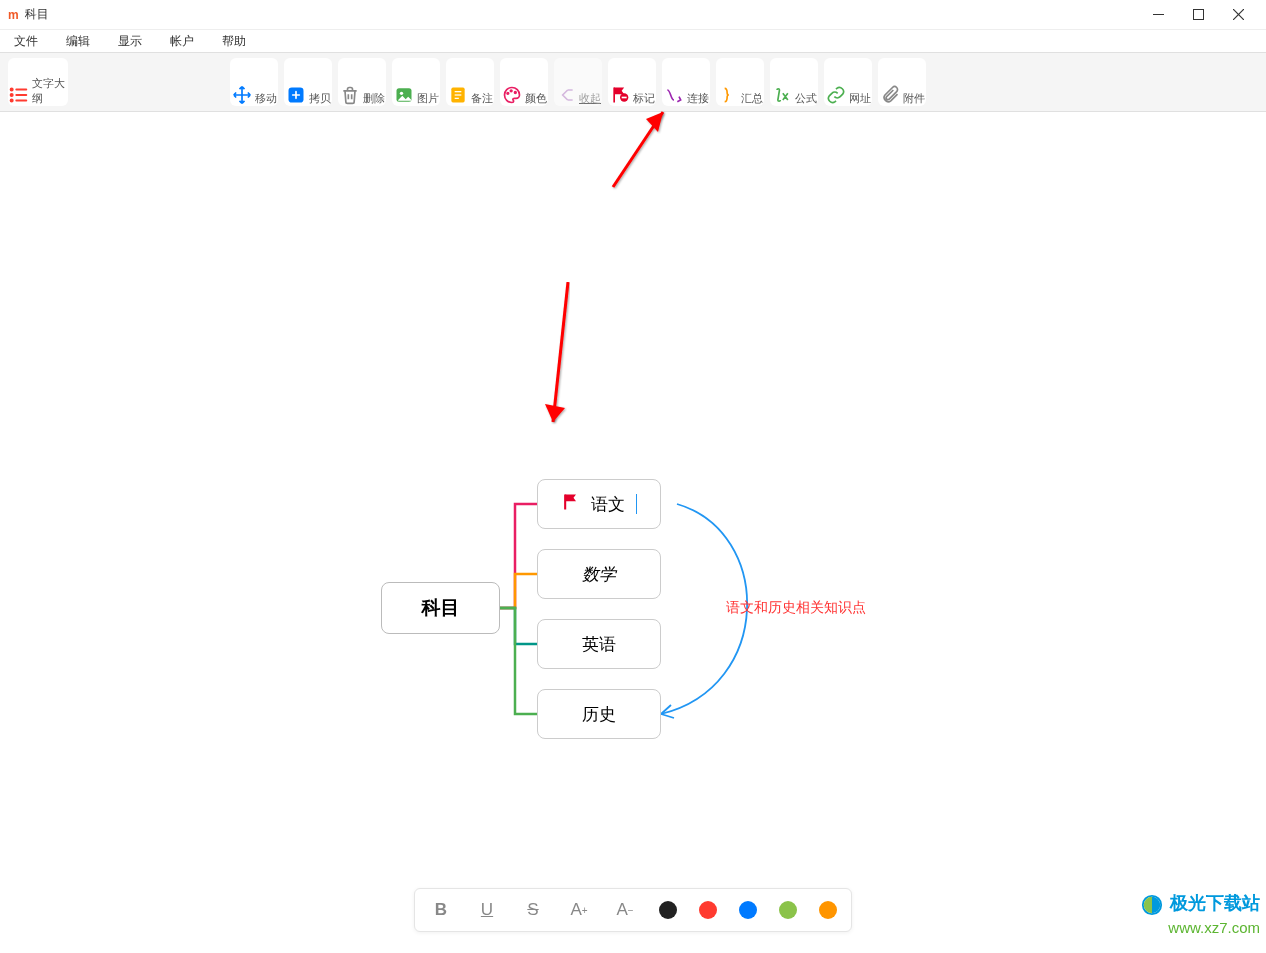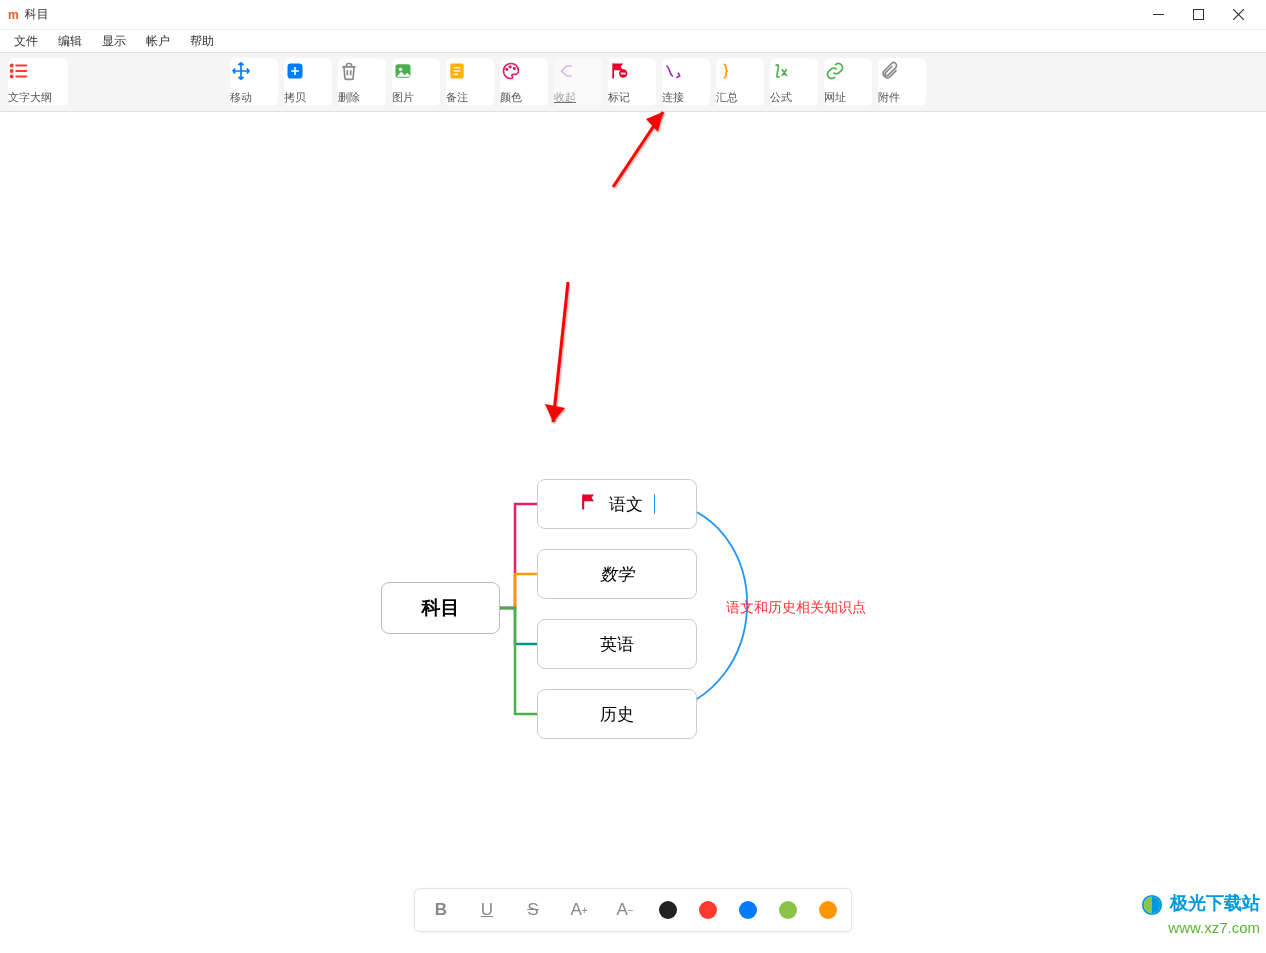--- a/index.html
+++ b/index.html
@@ -7,37 +7,37 @@
 
 
 .titlebar { height: 30px; display: flex; align-items: center; padding: 0 8px; background: #fff; border-bottom: 1px solid #eee; }
 .titlebar .app-icon { color: #f05a28; font-size: 12px; font-weight: bold; margin-right: 6px; }
 .titlebar .title { font-size: 12px; color: #333; }
 .titlebar .win-controls { margin-left: auto; display: flex; gap: 0; }
 .titlebar .win-btn { width: 40px; height: 30px; display: flex; align-items: center; justify-content: center; cursor: pointer; font-size: 14px; }
 .titlebar .win-btn svg { width: 11px; height: 11px; }
 
 
-.menubar { height: 22px; display: flex; align-items: center; padding: 0 6px; gap: 4px; font-size: 12px; background:#fff;}
+.menubar { height: 22px; display: flex; align-items: center; padding: 0 6px; gap: 12px; font-size: 12px; background:#fff;}
 .menubar .menu-item { padding: 2px 8px; cursor: pointer; color: #333; }
 
 
 .toolbar { height: 60px; background: #f5f5f5; border-top: 1px solid #e0e0e0; border-bottom: 1px solid #e0e0e0; display: flex; align-items: center; padding: 0 8px; gap: 6px; }
 .toolbar-group { display: flex; gap: 6px; }
 .toolbar-spacer { flex: 1; }
-.tb-btn { width: 48px; height: 48px; background: #fff; border-radius: 6px; display: flex; flex-direction: column; align-items: flex-start; justify-content: center; cursor: pointer; gap: 8px; }
+.tb-btn { width: 48px; height: 48px; background: #fff; border-radius: 6px; display: flex; flex-direction: row; align-items: flex-end; justify-content: center; cursor: pointer; gap: 2px; }
 .tb-btn.disabled { opacity: 0.55; cursor: default; text-decoration: underline; }
 .tb-icon { width: 22px; height: 22px; display: flex; align-items: center; justify-content: center; }
 .tb-label { font-size: 11px; color: #555; }
 .tb-btn.special { width: 60px; }
 
 
 .canvas { position: absolute; top: 112px; left: 3px; right: 3px; bottom: 3px; background: #fff; }
 .root-node { position: absolute; left: 378px; top: 470px; width: 119px; height: 52px; border: 1.5px solid #bbb; border-radius: 8px; display: flex; align-items: center; justify-content: center; font-size: 19px; font-weight: bold; background: #fff; }
-.child-node { position: absolute; width: 160px; height: 50px; border: 1.5px solid #ccc; border-radius: 8px; display: flex; align-items: center; justify-content: center; font-size: 17px; background: #fff; gap: 10px; }
+.child-node { position: absolute; width: 124px; height: 50px; border: 1.5px solid #ccc; border-radius: 8px; display: flex; align-items: center; justify-content: center; font-size: 17px; background: #fff; gap: 10px; }
 .c1 { left: 534px; top: 367px; }
 .c2 { left: 534px; top: 437px; font-style: italic; }
 .c3 { left: 534px; top: 507px; }
 .c4 { left: 534px; top: 577px; }
 .flag-mark { color: #e4002b; }
 .cursor-mark { display:inline-block; width:1px; height:20px; background:#2196f3; vertical-align:middle; margin-left:1px;}
 
 
 svg.connectors { position: absolute; top: 0; left: 0; pointer-events: none; }
 

